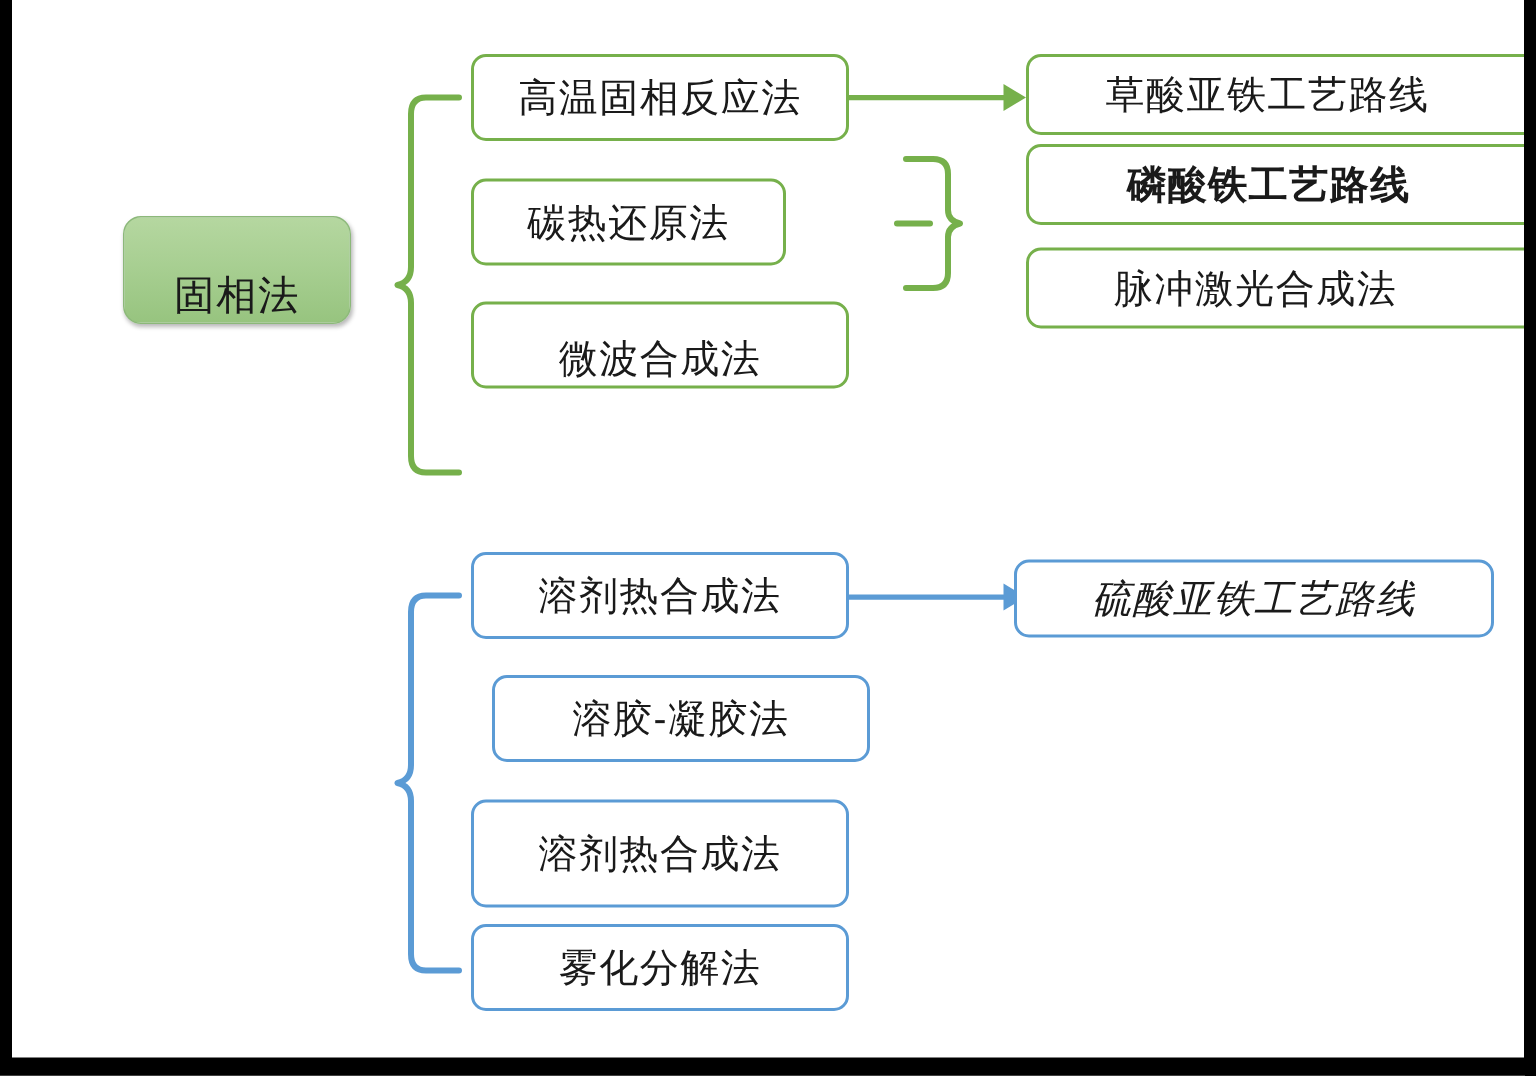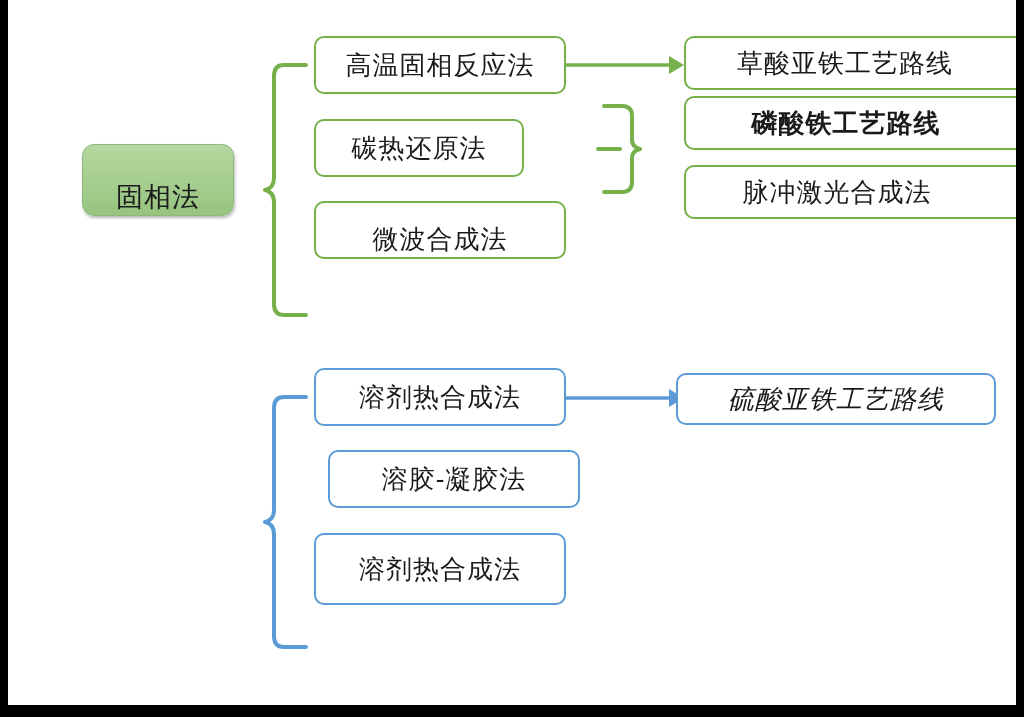--- a/index.html
+++ b/index.html
@@ -137,20 +137,23 @@
   </div>
 
   <div class="node leaf-blue" style="left:320px; top:450px; width:252px; height:58px;">
     <span>溶胶-凝胶法</span>
   </div>
 
   <div class="node leaf-blue" style="left:306px; top:533px; width:252px; height:72px;">
     <span>溶剂热合成法</span>
   </div>
 
+  <div class="node leaf-blue" style="left:306px; top:616px; width:252px; height:58px;">
+    <span>雾化分解法</span>
+  </div>
 
   <div class="connector" style="left:558px; top:381px; width:122px; height:34px;">
     <svg width="122" height="34" viewBox="0 0 122 34">
       <line x1="0" y1="17" x2="104" y2="17" stroke="#5b9bd5" stroke-width="3.5"></line>
       <path d="M 103 8 L 118 17 L 103 26 Z" fill="#5b9bd5"></path>
     </svg>
   </div>
 
   <div class="node leaf-blue" style="left:668px; top:373px; width:320px; height:52px;font-style:italic;">
     <span>硫酸亚铁工艺路线</span>

